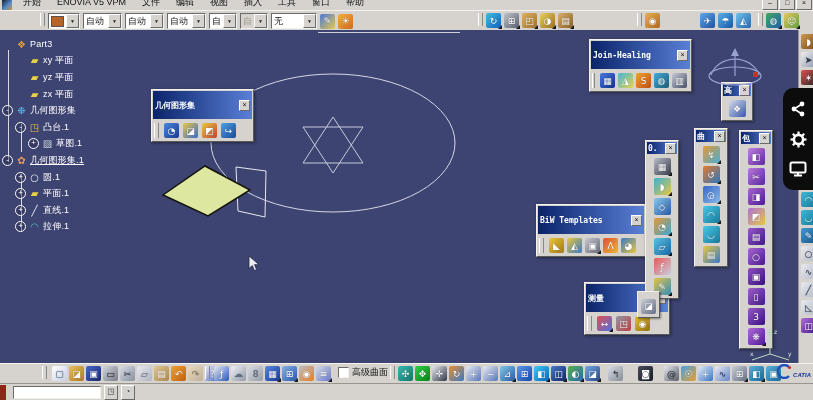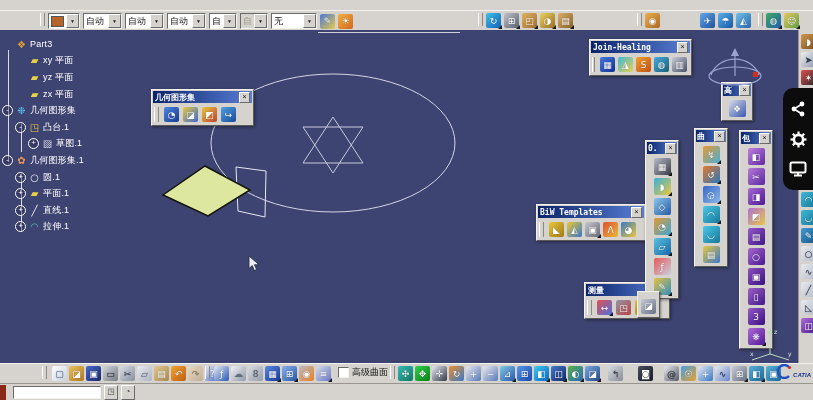--- a/index.html
+++ b/index.html
@@ -42,26 +42,26 @@
   .topline{position:absolute;left:318px;top:2px;width:142px;height:1px;background:rgba(255,255,255,.75);}
   
   .tree{position:absolute;left:2px;top:6px;width:160px;color:#fff;}
   .ttrunk{position:absolute;width:1px;background:rgba(255,255,255,.8);}
   .trow{position:relative;display:flex;align-items:center;height:16.6px;white-space:nowrap;}
   .texp{width:9px;height:9px;border:1px solid #fff;border-radius:50%;font-size:8px;line-height:8px;
         text-align:center;color:#fff;margin-right:2px;flex:none;background:rgba(40,44,80,.4);}
   .texp.empty{visibility:hidden;}
   .tico{width:13px;font-family:"DejaVu Sans",sans-serif;font-size:10px;text-align:center;margin-right:2px;flex:none;}
   .tlbl{font-size:9px;letter-spacing:.2px;}
-  .tlbl.u{text-align:right;}
+  .tlbl.u{text-decoration:underline;text-align:right;}
   
   .ftb{position:absolute;background:#d6d3ce;border:1px solid;border-color:#f4f2ee #5a5a5a #5a5a5a #f4f2ee;
        box-shadow:1px 1px 3px rgba(0,0,0,.45);}
   .tbtitle{height:12px;margin:1px;background:linear-gradient(90deg,#0a246a,#5a7fd6);
-           display:flex;align-items:center;padding:0 2px;}
+           display:flex;align-items:center;padding:8px 2px;}
   .tbtxt{color:#fff;font-family:"DejaVu Sans Mono",monospace;font-weight:bold;font-size:8px;
          flex:1;white-space:nowrap;overflow:hidden;}
   .tbx{width:9px;height:9px;background:#d6d3ce;border:1px solid;border-color:#fff #6a6a6a #6a6a6a #fff;
        font-size:7px;line-height:7px;text-align:center;color:#111;flex:none;}
   .tbbody{display:flex;align-items:center;gap:3px;padding:3px 4px 3px 2px;}
   .tbbody .grip{height:15px;}
   .vtb .tbbody{flex-direction:column;padding:3px 2px;gap:3px;}
   .vtb .tbtitle{padding:0 1px;}
   .vtb .ic{width:17px;height:17px;}
   .flyout{position:absolute;background:#d6d3ce;border:1px solid;border-color:#f4f2ee #5a5a5a #5a5a5a #f4f2ee;
@@ -89,20 +89,39 @@
   .sinput{width:82px;height:11px;border:1px solid;border-color:#6a6a6a #f4f2ee #f4f2ee #6a6a6a;
           background:#fff;font-size:9px;margin-left:4px;padding:0 2px;flex:none;}
   .sbtn{width:12px;height:13px;background:#d6d3ce;border:1px solid;border-color:#fff #6a6a6a #6a6a6a #fff;
         font-size:8px;line-height:12px;text-align:center;color:#444;margin-left:3px;flex:none;}
 </style>
 </head>
 <body>
 
 <div class="win">
 
+  <div class="menubar">
+    <span class="appico"></span>
+    <nav class="menus">
+        <span class="mi">开始</span>
+        <span class="mi">ENOVIA V5 VPM</span>
+        <span class="mi">文件</span>
+        <span class="mi">编辑</span>
+        <span class="mi">视图</span>
+        <span class="mi">插入</span>
+        <span class="mi">工具</span>
+        <span class="mi">窗口</span>
+        <span class="mi">帮助</span>
+      </nav>
+    <div class="winctl">
+      <span class="wbtn">–</span>
+      <span class="wbtn">□</span>
+      <span class="wbtn">×</span>
+    </div>
+  </div>
 
   <div class="propsbar">
     <span class="tbg" style="left:40px">
         <span class="grip"></span>
       </span>
     <span class="tbg" style="left:48px">
       <span class="combo" style="width:30px">
         <span class="sw" style="background:#b5652a"></span>
         <span class="ca">▼</span>
       </span>

